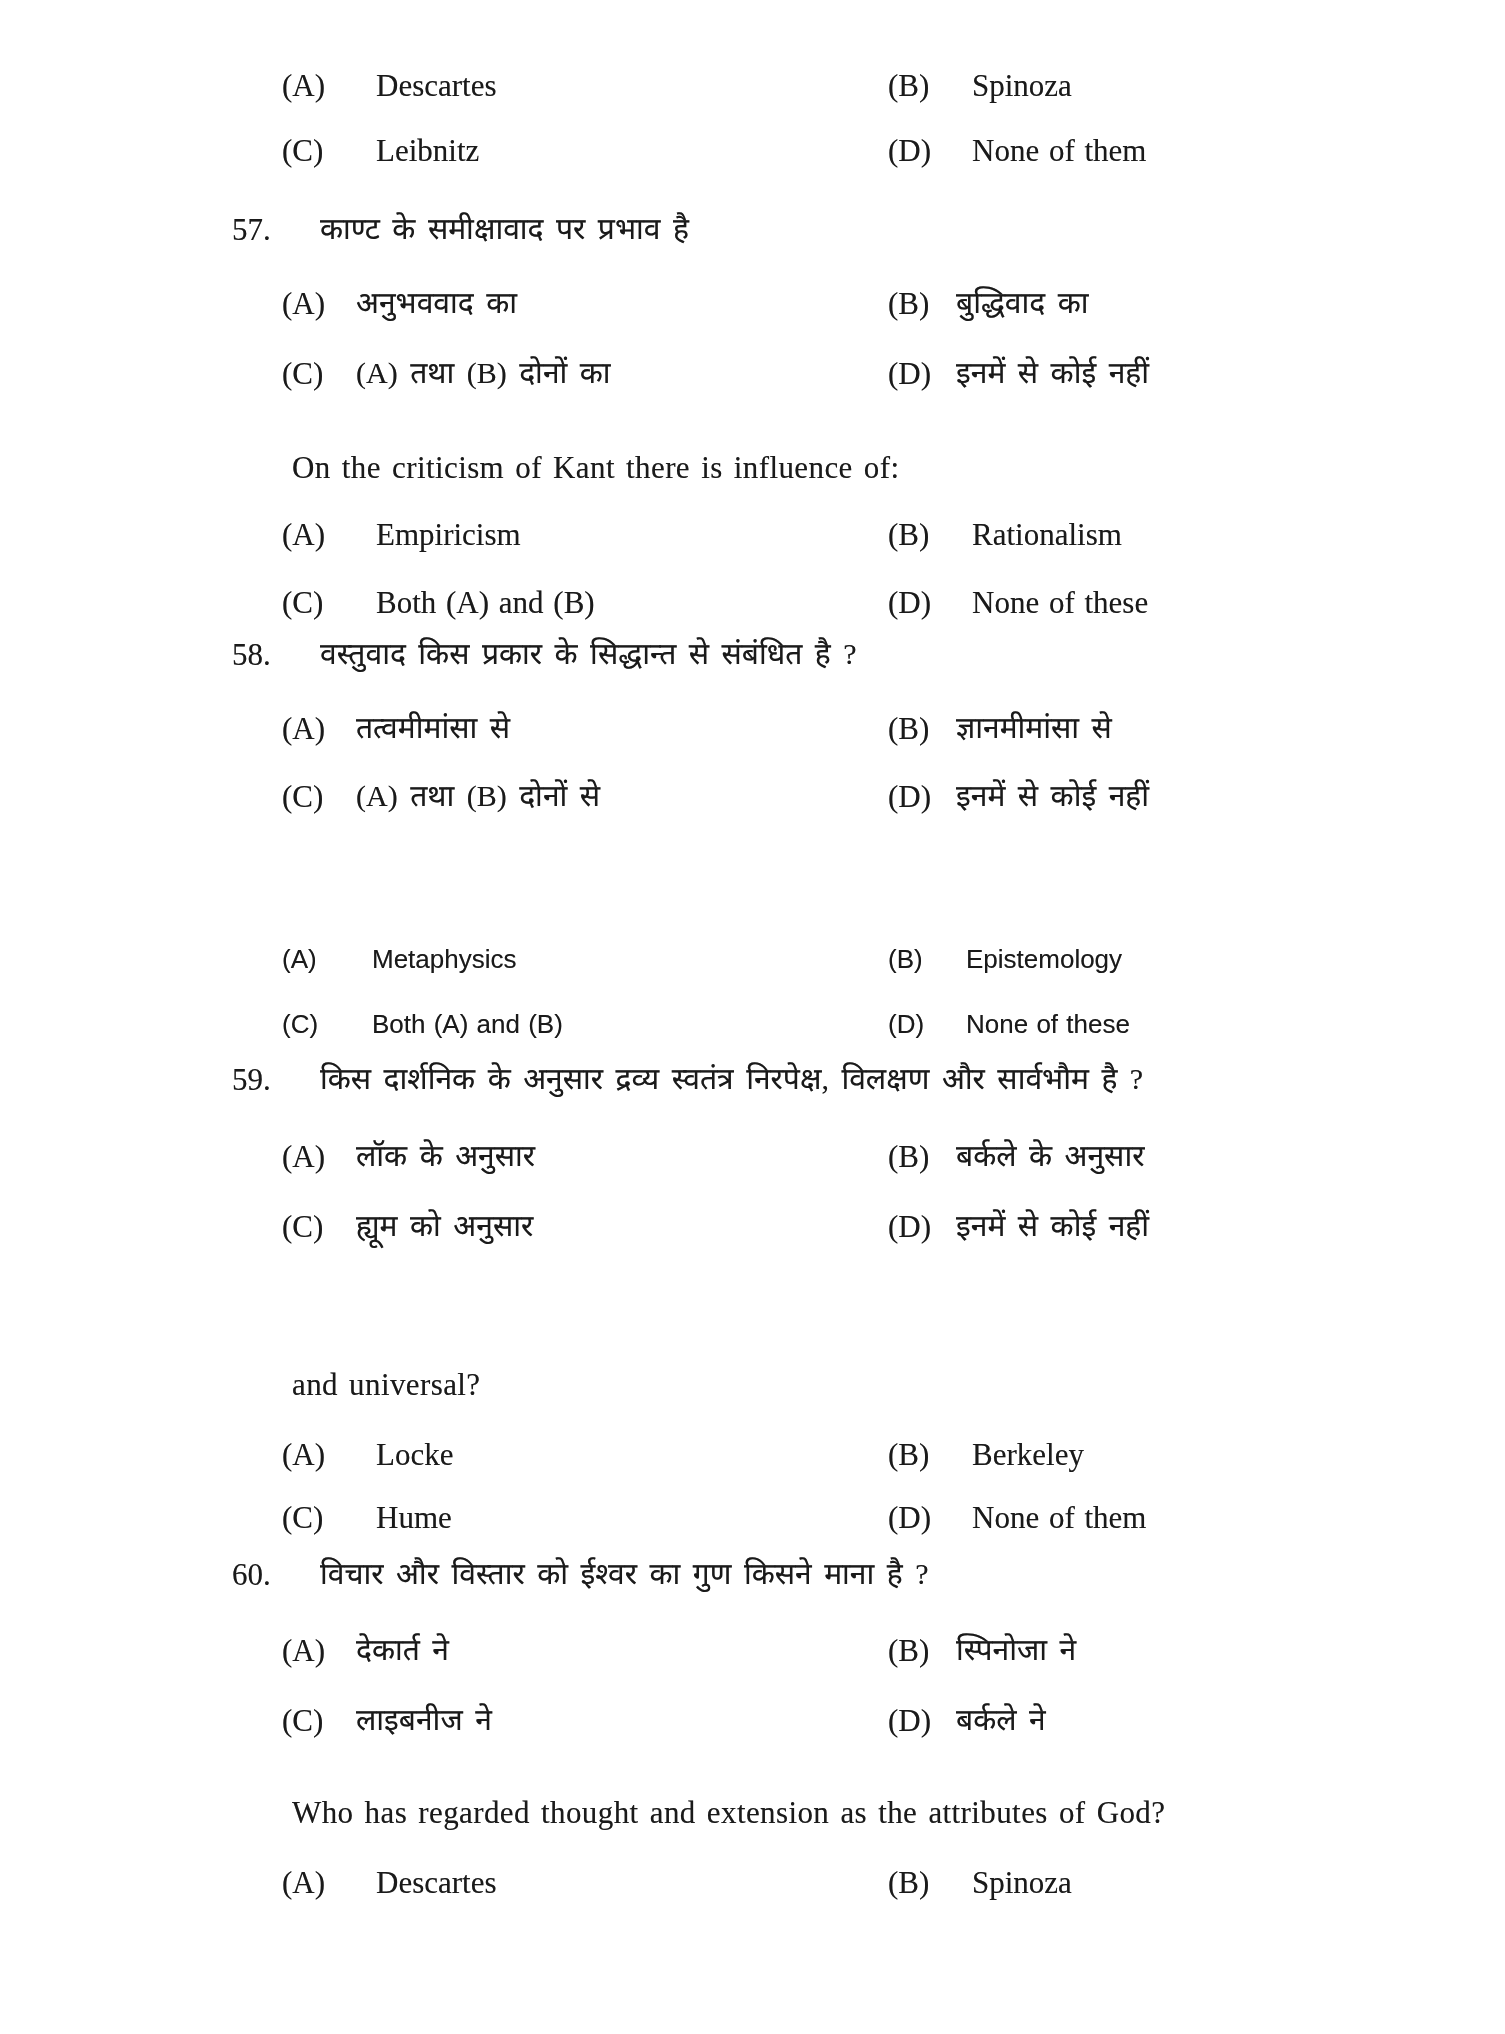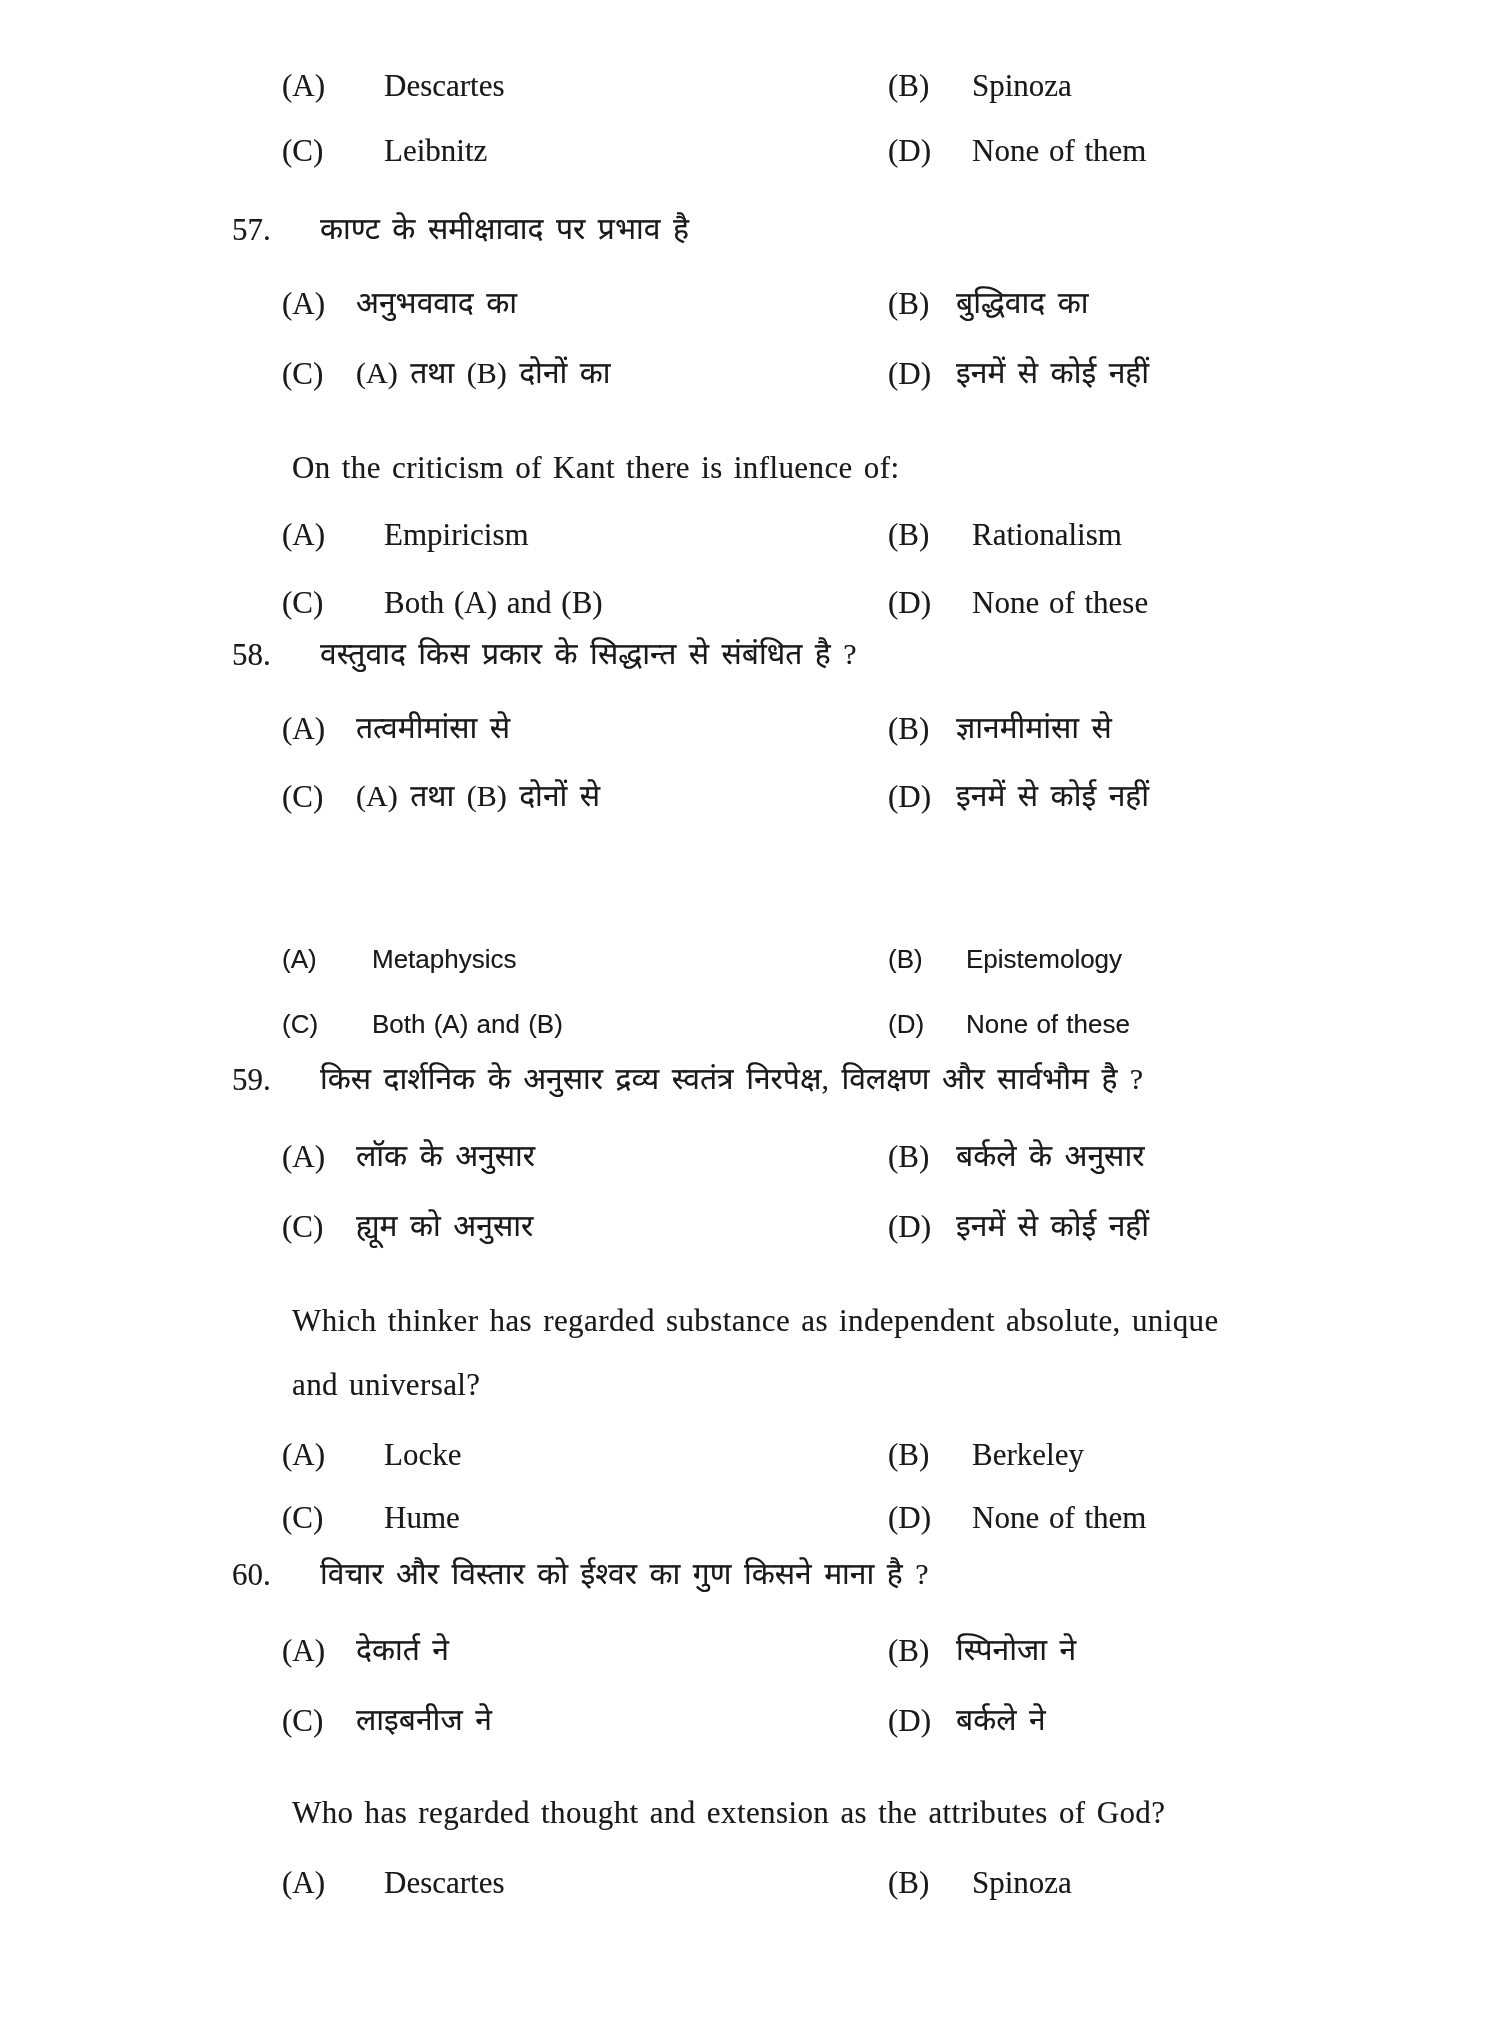--- a/index.html
+++ b/index.html
@@ -15,21 +15,21 @@
   .row{position:absolute;left:0;width:1505px;height:46px;}
   .abs{position:absolute;top:0;white-space:nowrap;line-height:1.15;
        text-shadow:0 0 0.6px rgba(25,25,25,0.45);}
   
   .serif{font-family:"Liberation Serif","DejaVu Serif",serif;font-size:31px;word-spacing:2px;}
   .sans{font-family:"Liberation Sans","DejaVu Sans",sans-serif;font-size:26px;word-spacing:1px;}
   .hi{font-family:"Liberation Serif","DejaVu Sans",serif;font-size:30px;word-spacing:5px;}
   .qen{letter-spacing:0.4px;word-spacing:3px;}
   
   .col-la{left:282px;}       
-  .col-ta{left:384px;}       
+  .col-ta{left:376px;}       
   .col-lb{left:888px;}       
   .col-tb{left:972px;}       
   .row.hindi .col-ta{left:356px;text-align:right;}
   .row.hindi .col-tb{left:956px;}
   .row.sansrow .col-ta{left:372px;}
   .row.sansrow .col-tb{left:966px;}
   .qnum{left:232px;}
   .qtext-hi{left:281px;margin-left:39px;}
   .qtext-en{left:292px;}
 </style>
@@ -135,23 +135,20 @@
     <span class="abs hi col-tb">बर्कले के अनुसार</span>
   </div>
 
   <div class="row hindi" style="top:1209px">
     <span class="abs serif col-la">(C)</span>
     <span class="abs hi col-ta">ह्यूम को अनुसार</span>
     <span class="abs serif col-lb">(D)</span>
     <span class="abs hi col-tb">इनमें से कोई नहीं</span>
   </div>
 
-  <div class="row" style="top:1303px">
-    <span class="abs serif qen qtext-en">Which thinker has regarded substance as independent absolute, unique</span>
-  </div>
   <div class="row" style="top:1367px">
     <span class="abs serif qen qtext-en">and universal?</span>
   </div>
 
   <div class="row" style="top:1437px">
     <span class="abs serif col-la">(A)</span>
     <span class="abs serif col-ta">Locke</span>
     <span class="abs serif col-lb">(B)</span>
     <span class="abs serif col-tb">Berkeley</span>
   </div>

